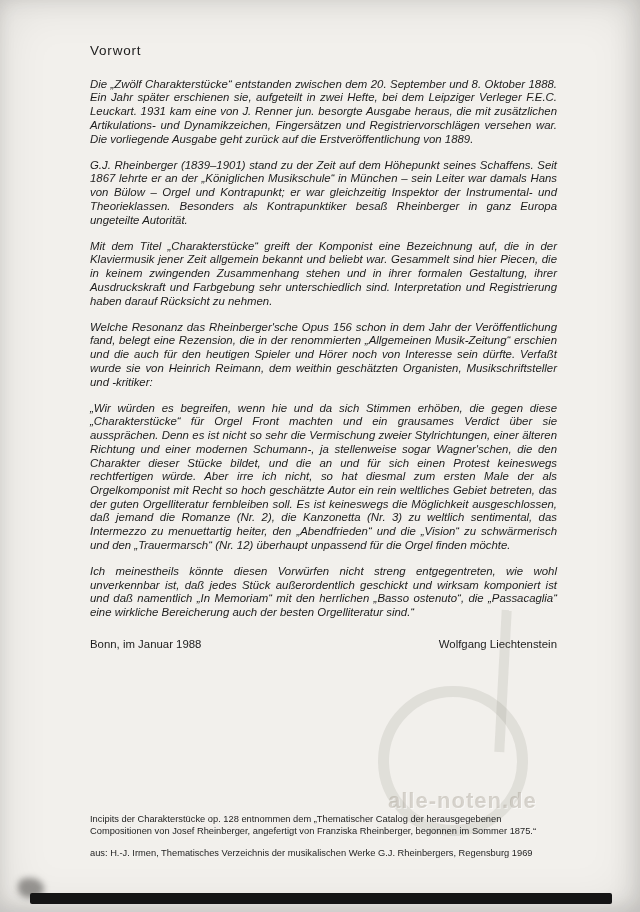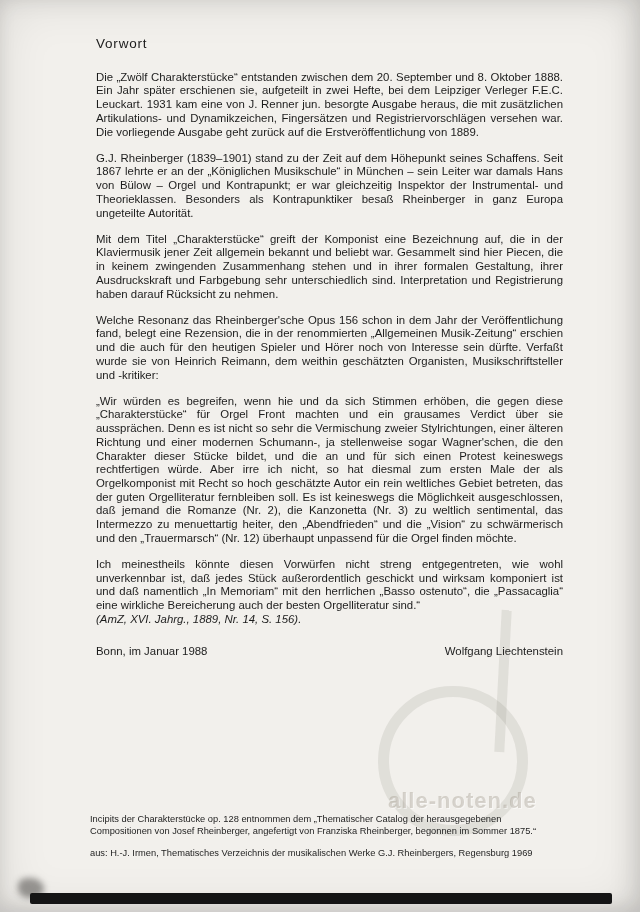--- a/index.html
+++ b/index.html
@@ -16,37 +16,37 @@
     background: #f2f0ec;
     overflow: hidden;
     box-shadow:
       inset 0 0 50px rgba(0,0,0,0.10),
       inset -10px 0 25px rgba(0,0,0,0.07),
       inset 0 -6px 18px rgba(0,0,0,0.08);
   }
   .page-content {
     position: absolute;
     left: 90px;
-    top: 37px;
+    top: 44px;
     width: 467px;
     color: #1c1c1c;
     font-size: 11.4px;
     line-height: 13.7px;
     text-align: justify;
-    margin-left: 6px;
   }
   .page-title {
     font-size: 13.5px;
     font-weight: 400;
     letter-spacing: 0.8px;
     margin: 0 0 20px 0;
     text-align: left;
   }
   p.para {
     margin: 0 0 12.5px 0;
+    font-style: italic;
   }
   p.quote {
   }
   p.quote.no-gap {
     margin-bottom: 0;
   }
   p.citation {
     font-style: italic;
     margin: 0 0 12.5px 0;
     text-align: left;
@@ -135,21 +135,20 @@
   <div class="page-content">
     <h1 class="page-title">Vorwort</h1>
 
     <p class="para">Die „Zwölf Charakterstücke“ entstanden zwischen dem 20. September und 8. Oktober 1888. Ein Jahr später erschienen sie, aufgeteilt in zwei Hefte, bei dem Leipziger Verleger F.E.C. Leuckart. 1931 kam eine von J. Renner jun. besorgte Ausgabe heraus, die mit zusätzlichen Artikulations- und Dynamikzeichen, Fingersätzen und Registriervorschlägen versehen war. Die vorliegende Ausgabe geht zurück auf die Erstveröffentlichung von 1889.</p>
     <p class="para">G.J. Rheinberger (1839–1901) stand zu der Zeit auf dem Höhepunkt seines Schaffens. Seit 1867 lehrte er an der „Königlichen Musikschule“ in München – sein Leiter war damals Hans von Bülow – Orgel und Kontrapunkt; er war gleichzeitig Inspektor der Instrumental- und Theorieklassen. Besonders als Kontrapunktiker besaß Rheinberger in ganz Europa ungeteilte Autorität.</p>
     <p class="para">Mit dem Titel „Charakterstücke“ greift der Komponist eine Bezeichnung auf, die in der Klaviermusik jener Zeit allgemein bekannt und beliebt war. Gesammelt sind hier Piecen, die in keinem zwingenden Zusammenhang stehen und in ihrer formalen Gestaltung, ihrer Ausdruckskraft und Farbgebung sehr unterschiedlich sind. Interpretation und Registrierung haben darauf Rücksicht zu nehmen.</p>
     <p class="para">Welche Resonanz das Rheinberger'sche Opus 156 schon in dem Jahr der Veröffentlichung fand, belegt eine Rezension, die in der renommierten „Allgemeinen Musik-Zeitung“ erschien und die auch für den heutigen Spieler und Hörer noch von Interesse sein dürfte. Verfaßt wurde sie von Heinrich Reimann, dem weithin geschätzten Organisten, Musikschriftsteller und -kritiker:</p>
 
     <p class="para quote">„Wir würden es begreifen, wenn hie und da sich Stimmen erhöben, die gegen diese „Charakterstücke“ für Orgel Front machten und ein grausames Verdict über sie aussprächen. Denn es ist nicht so sehr die Vermischung zweier Stylrichtungen, einer älteren Richtung und einer modernen Schumann-, ja stellenweise sogar Wagner'schen, die den Charakter dieser Stücke bildet, und die an und für sich einen Protest keineswegs rechtfertigen würde. Aber irre ich nicht, so hat diesmal zum ersten Male der als Orgelkomponist mit Recht so hoch geschätzte Autor ein rein weltliches Gebiet betreten, das der guten Orgelliteratur fernbleiben soll. Es ist keineswegs die Möglichkeit ausgeschlossen, daß jemand die Romanze (Nr. 2), die Kanzonetta (Nr. 3) zu weltlich sentimental, das Intermezzo zu menuettartig heiter, den „Abendfrieden“ und die „Vision“ zu schwärmerisch und den „Trauermarsch“ (Nr. 12) überhaupt unpassend für die Orgel finden möchte.</p>
     <p class="para quote no-gap">Ich meinestheils könnte diesen Vorwürfen nicht streng entgegentreten, wie wohl unverkennbar ist, daß jedes Stück außerordentlich geschickt und wirksam komponiert ist und daß namentlich „In Memoriam“ mit den herrlichen „Basso ostenuto“, die „Passacaglia“ eine wirkliche Bereicherung auch der besten Orgelliteratur sind.“</p>
-    <p class="citation">(AmZ, XVI. Jahrg., 1889, Nr. 14, S. 156).</p>
 
     <div class="signoff">
       <span>Bonn, im Januar 1988</span>
       <span>Wolfgang Liechtenstein</span>
     </div>
   </div>
 
   <div class="watermark">
     <div class="wm-stem"></div>
     <div class="wm-head"></div>

